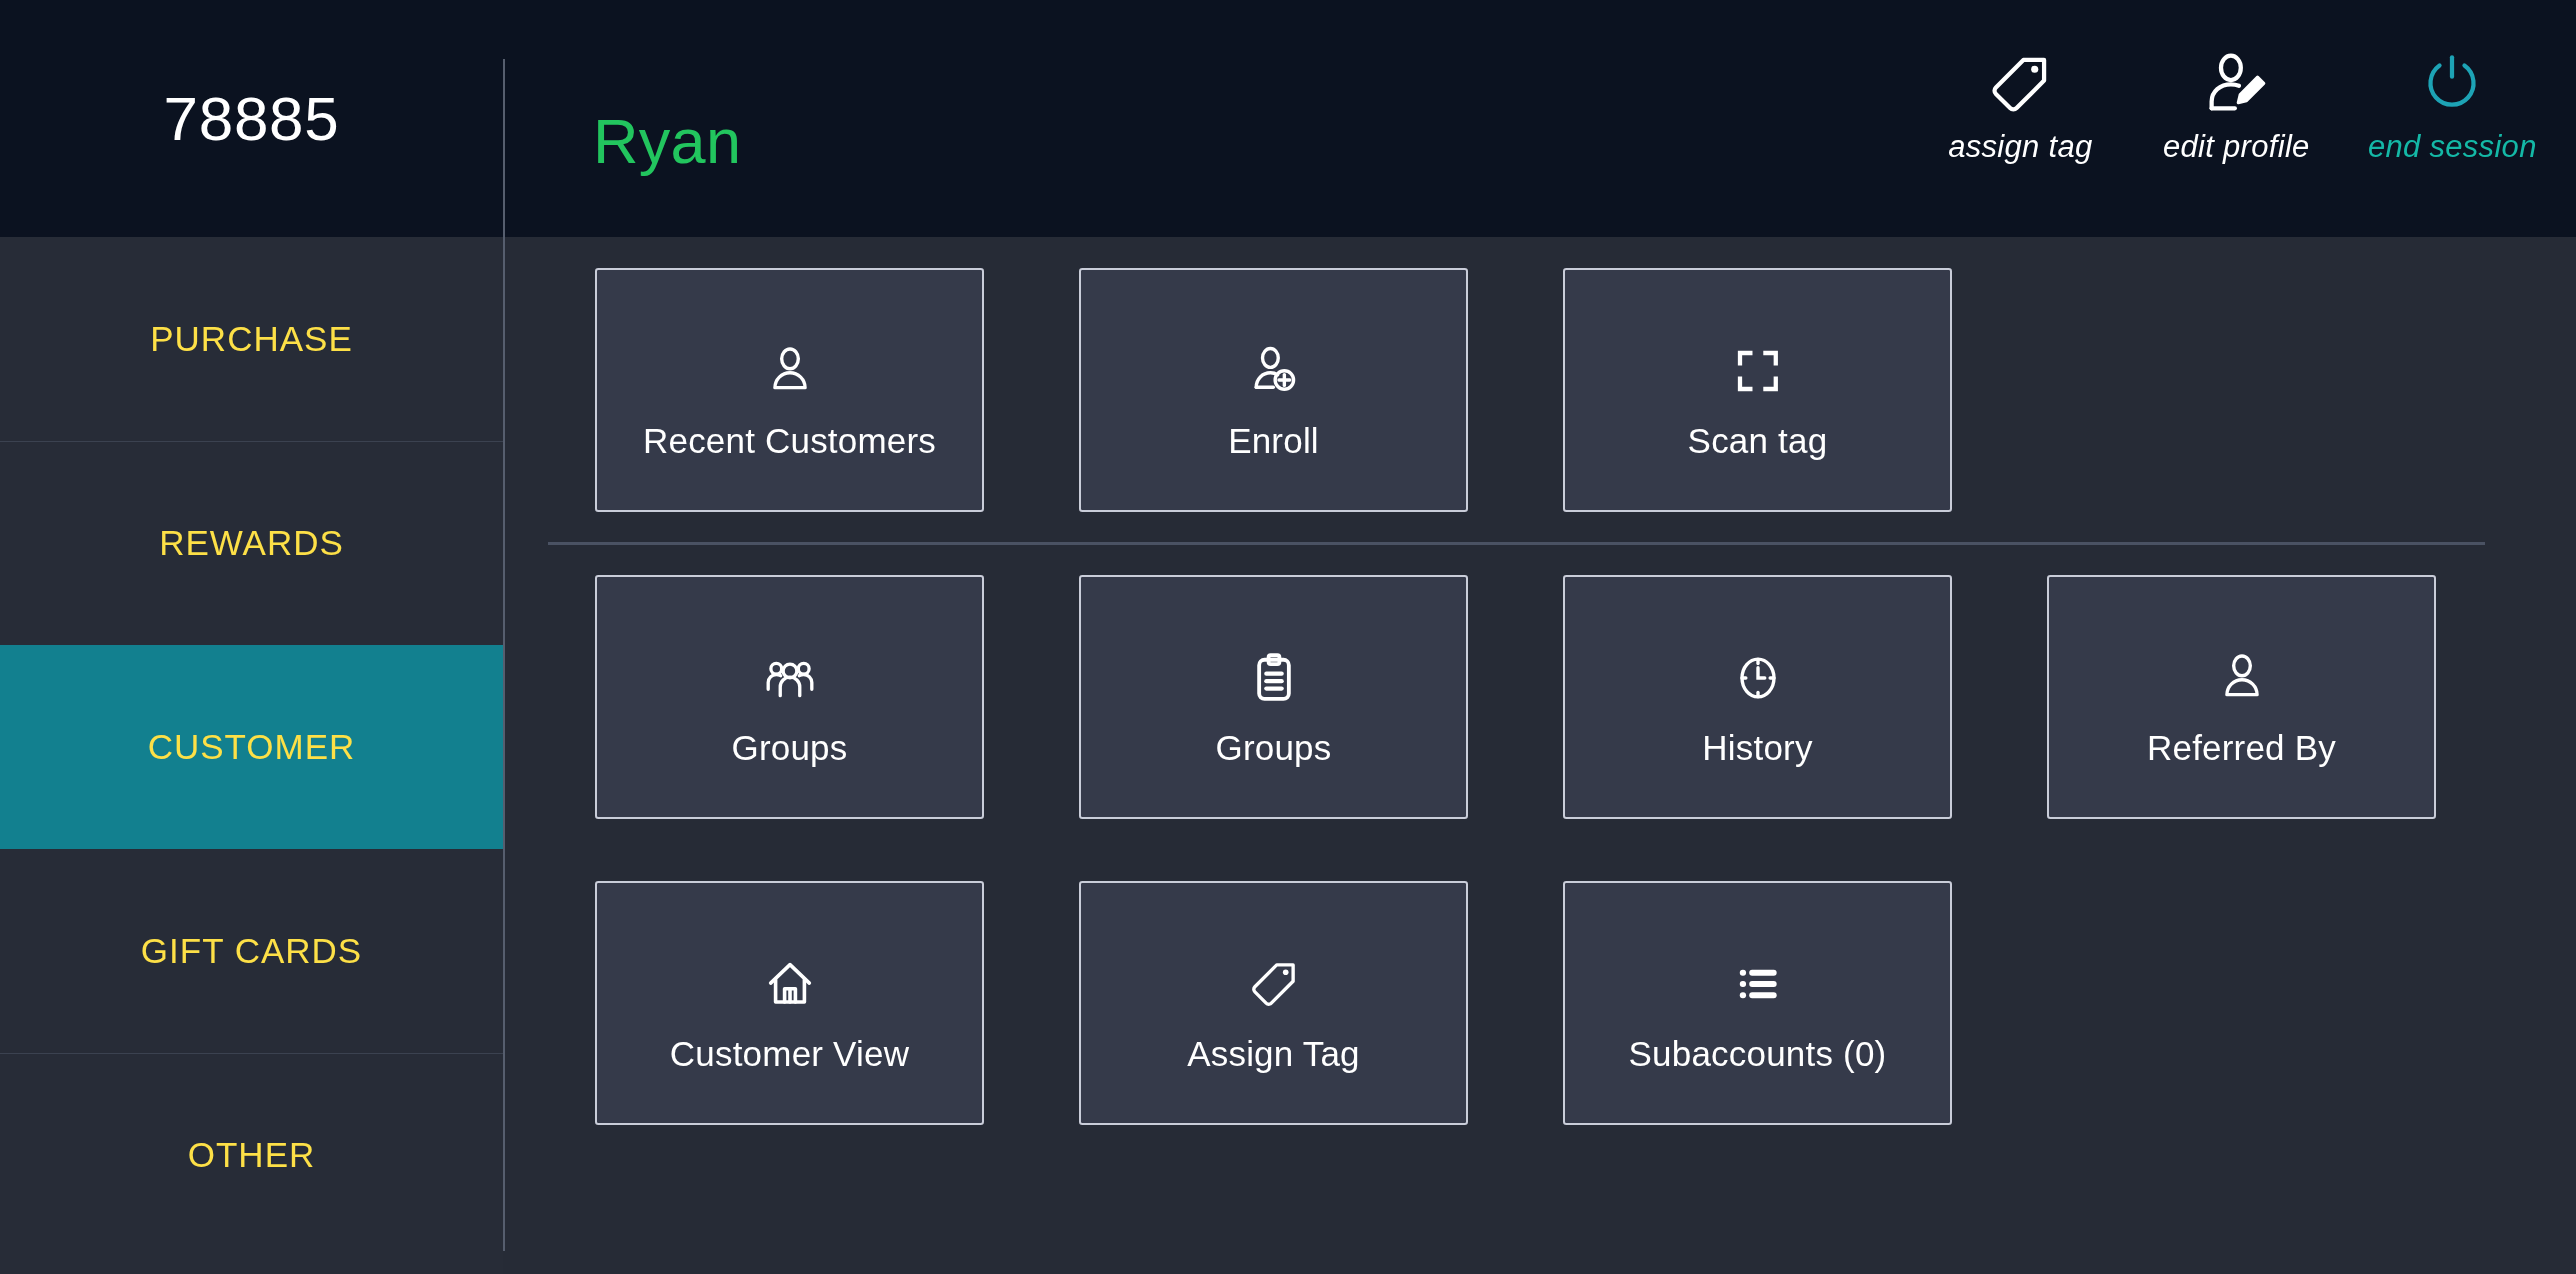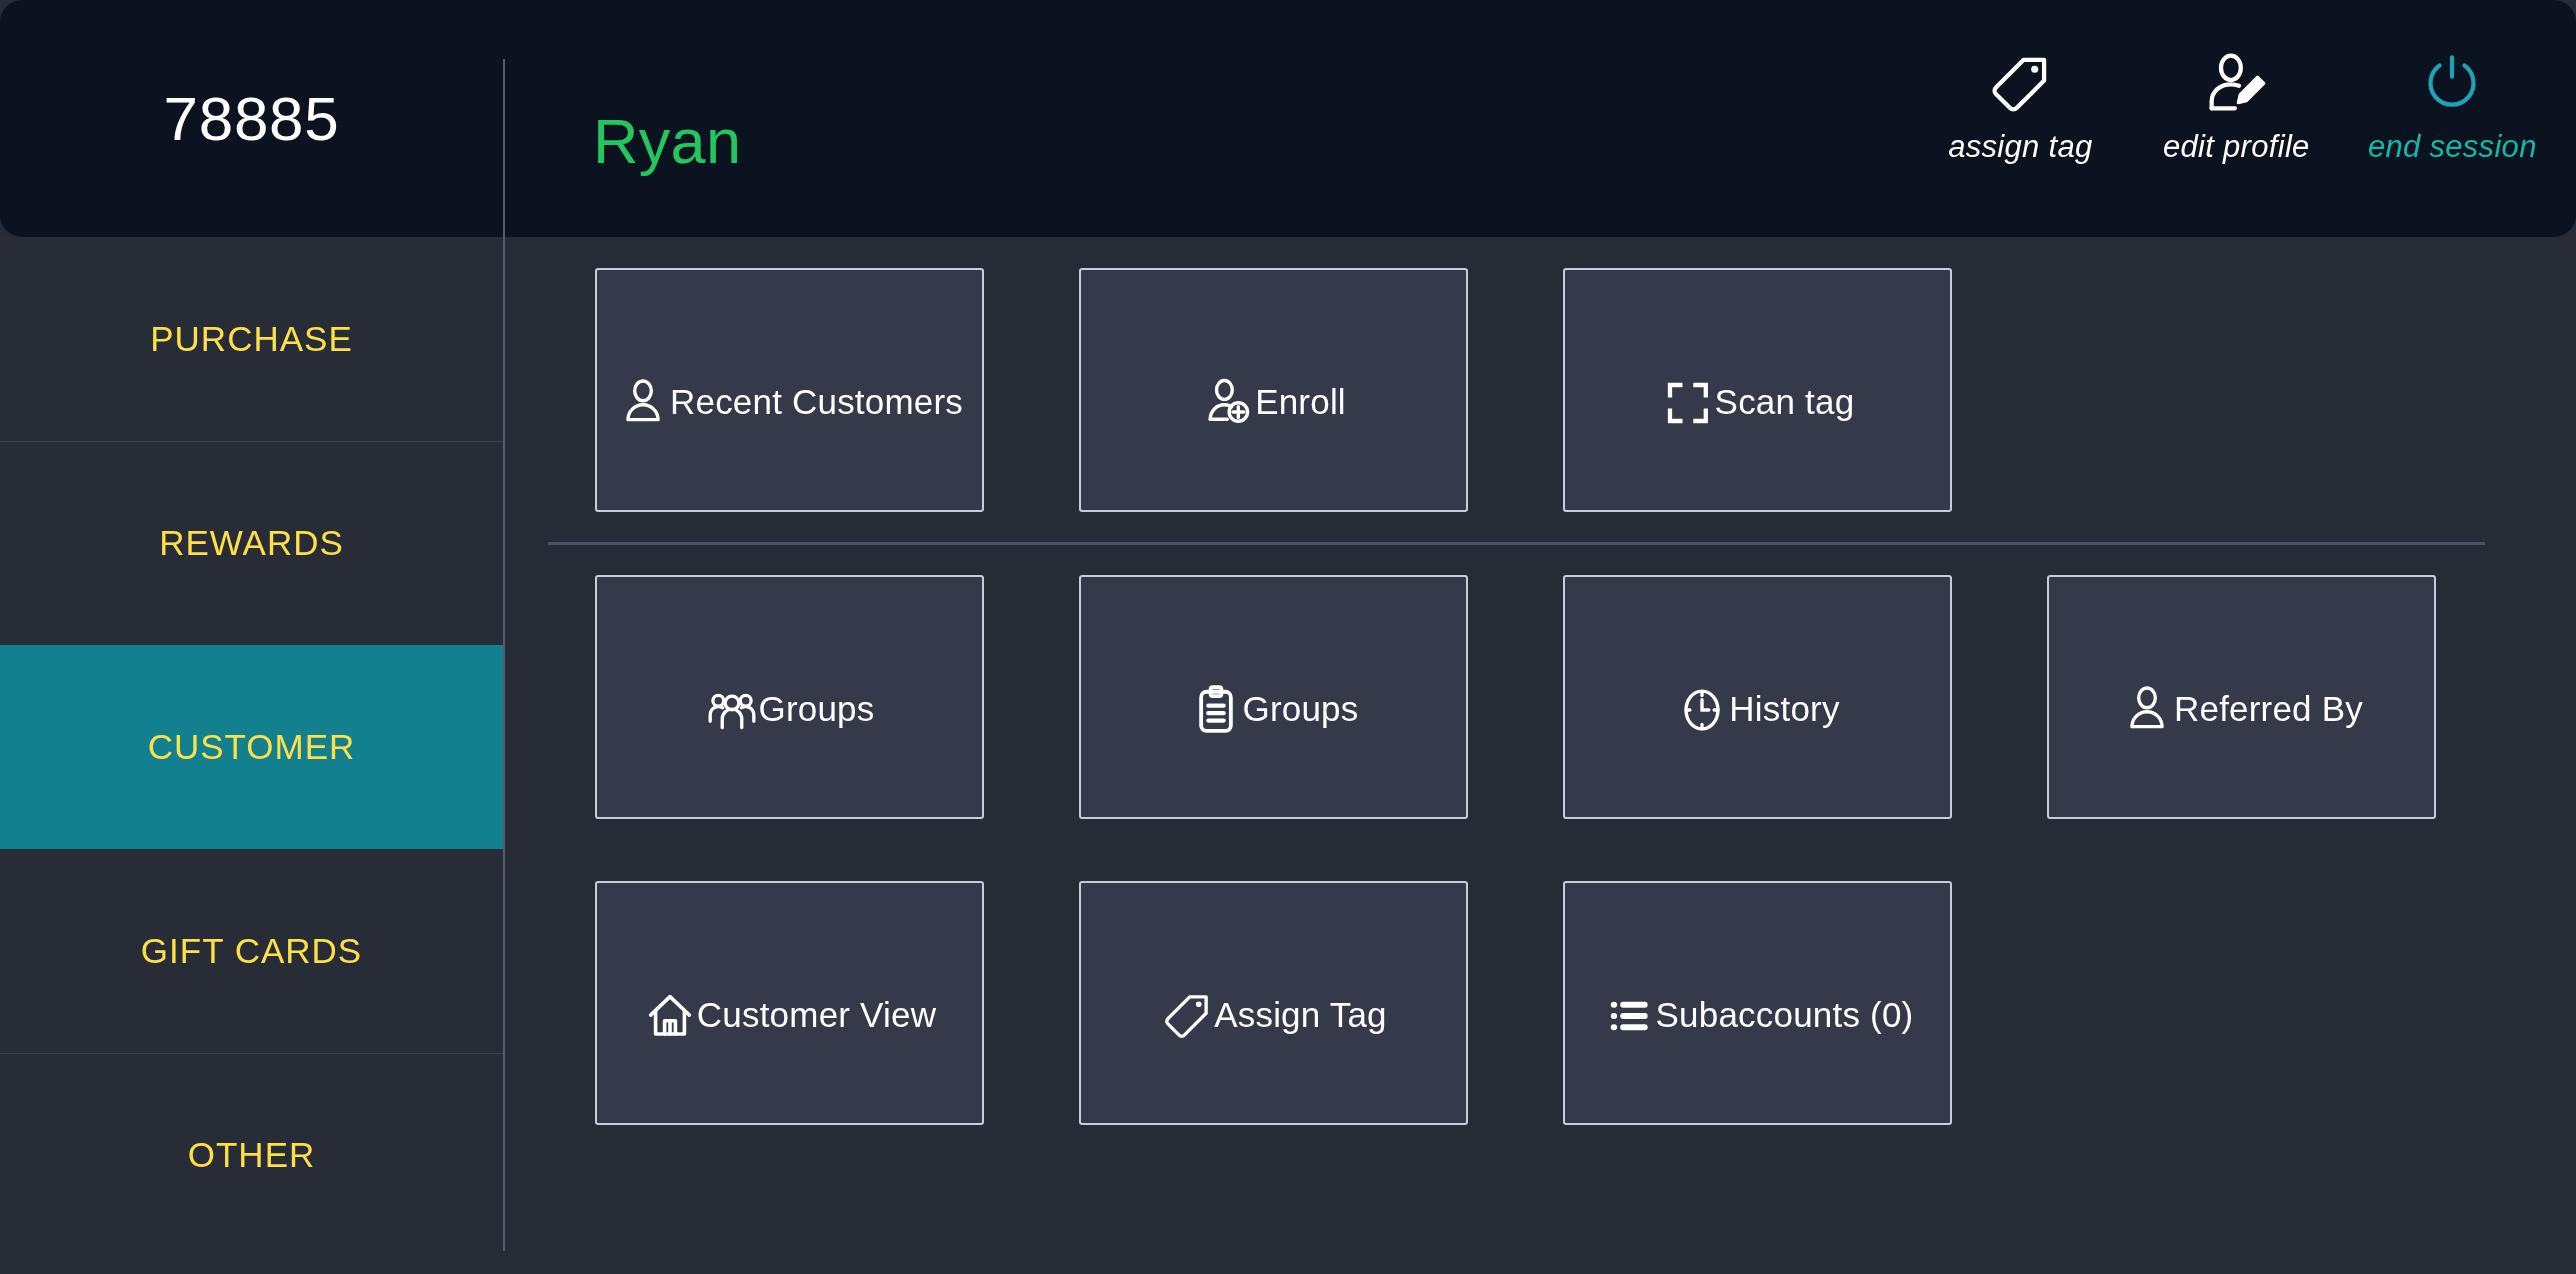--- a/index.html
+++ b/index.html
@@ -8,21 +8,20 @@
     background:#262b36;
     font-family:"Liberation Sans", sans-serif;
     overflow:hidden;
   }
   #app { position:relative; width:2576px; height:1274px; background:#262b36; }
 
   
   .header {
     position:absolute; left:0; top:0; width:2576px; height:237px;
     background:#0b1220;
-    border-radius:22px;
   }
   .acct-number {
     position:absolute; left:0; top:0; width:503px; height:237px;
     display:flex; align-items:center; justify-content:center;
     color:#ffffff; font-size:62px; font-weight:300; letter-spacing:0.7px;
   }
   .vdivider {
     position:absolute; left:503px; top:59px; width:2px; height:1192px;
     background:#565e6e;
   }
@@ -73,21 +72,21 @@
   .tile-row { position:absolute; display:flex; gap:95px; }
   .row1 { left:92px; top:31px; }
   .row2 { left:92px; top:338px; }
   .row3 { left:92px; top:644px;justify-content:center; }
 
   .tile {
     width:389px; height:244px;
     background:#353a4a;
     border:2px solid #c9cdd9;
     border-radius:3.3px;
-    display:flex; flex-direction:row; align-items:center; justify-content:center;
+    display:flex; flex-direction:column; align-items:center; justify-content:center;
     cursor:pointer;
   }
   .tile .t-ico { height:79px; display:flex; align-items:flex-end; justify-content:center; }
   .tile .t-lbl {
     margin-top:23.6px;
     color:#ffffff; font-size:35px; font-weight:400; letter-spacing:0.2px;
     white-space:nowrap;
   }
 
   .hdivider {

